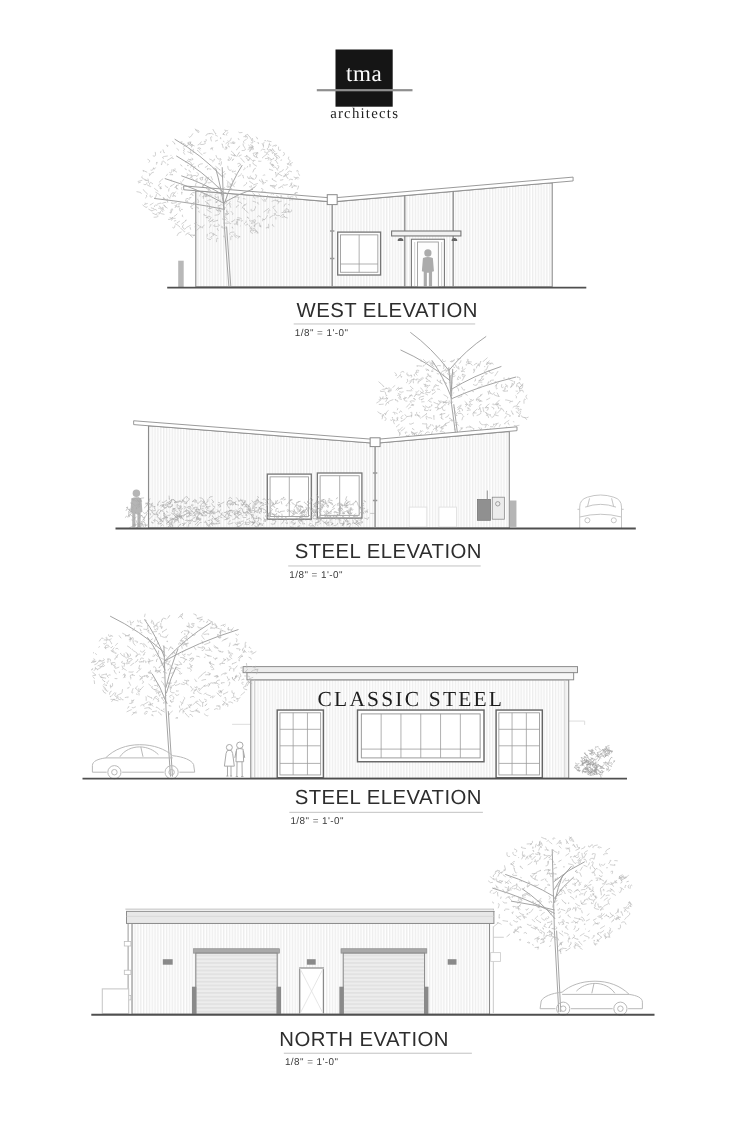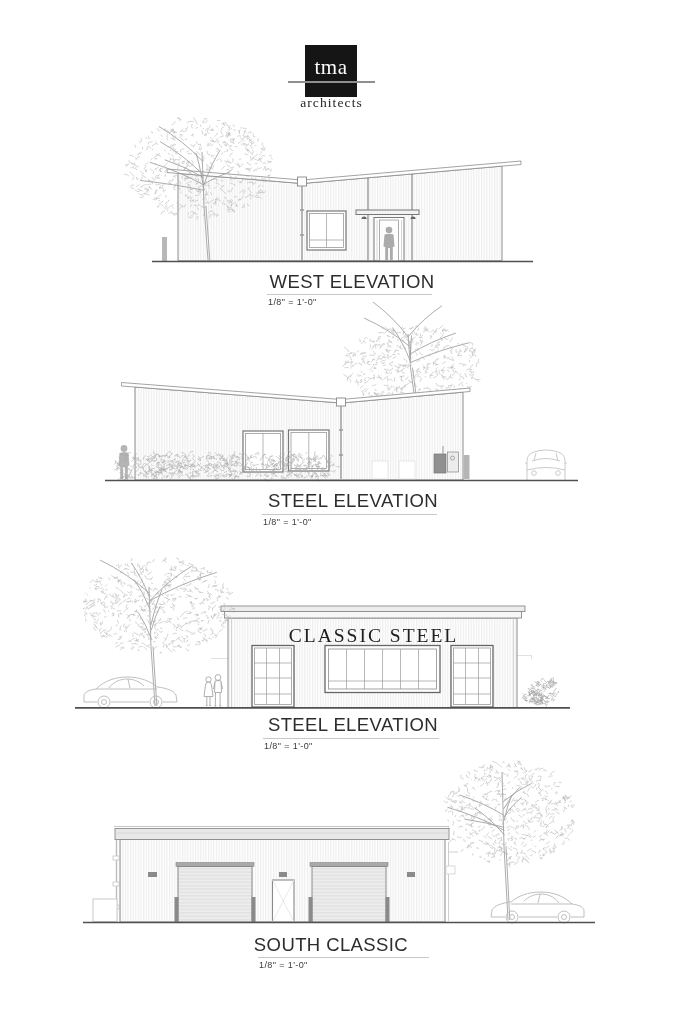--- a/index.html
+++ b/index.html
@@ -213,16 +213,16 @@
   <div class="elev-scale" style="left:268px;top:297px">1/8" = 1'-0"</div>
 
   <div class="elev-label" style="left:253px;top:490px">STEEL ELEVATION</div>
   <div class="elev-rule" style="left:262px;top:513.5px;width:175px"></div>
   <div class="elev-scale" style="left:263px;top:516.5px">1/8" = 1'-0"</div>
 
   <div class="elev-label" style="left:253px;top:714px">STEEL ELEVATION</div>
   <div class="elev-rule" style="left:263px;top:737.5px;width:176px"></div>
   <div class="elev-scale" style="left:264px;top:740.5px">1/8" = 1'-0"</div>
 
-  <div class="elev-label" style="left:231px;top:934px">SOUTH CLASSIC</div>
+  <div class="elev-label" style="left:231px;top:934px">NORTH EVATION</div>
   <div class="elev-rule" style="left:258px;top:956.5px;width:171px"></div>
   <div class="elev-scale" style="left:259px;top:960px">1/8" = 1'-0"</div>
 </div>
 
 </body></html>

